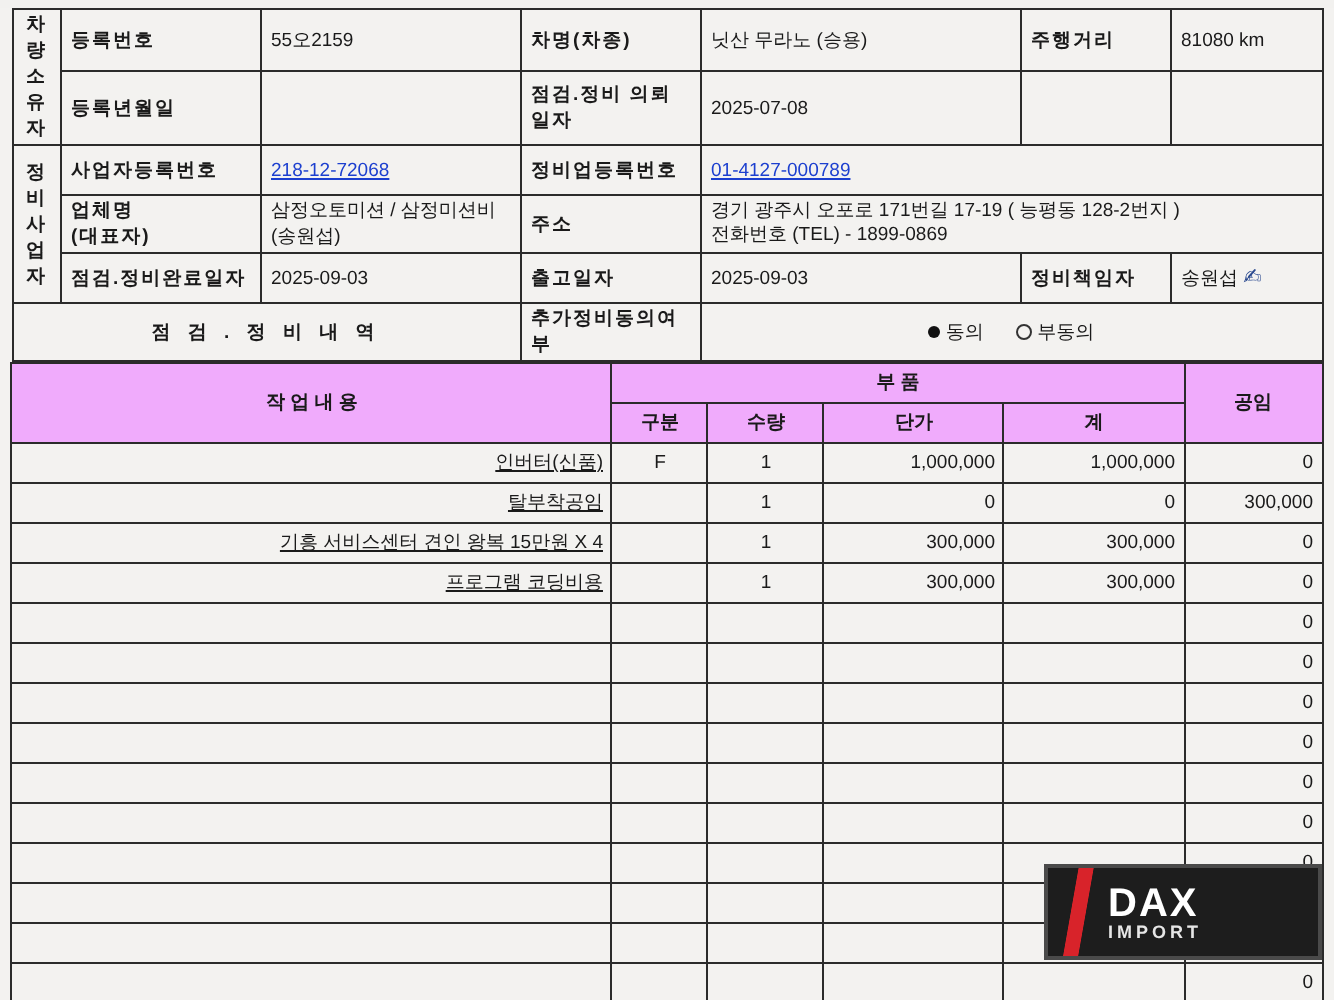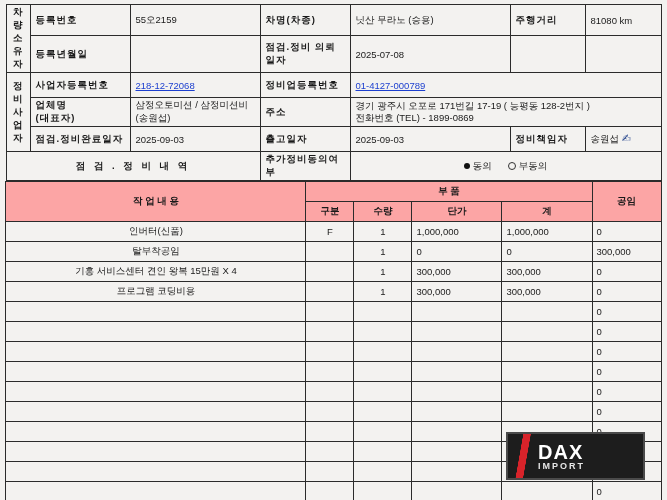--- a/index.html
+++ b/index.html
@@ -59,29 +59,29 @@
     width:655px;margin:0 auto;
     table-layout:fixed;
   }
   .main td,.main th{
     border:1px solid #2b2b2b;
     height:19px;
     font-size:9.5px;
     padding:0 4px;
     background:#f3f2f0;
   }
-  .main th{font-weight:bold;text-align:center;background:#fca5a5;}
+  .main th{font-weight:bold;text-align:center;background:#f0abfc;}
   .c{text-align:center;}
-  .r{}
-  .l{text-align:center;}
+  .r{text-align:right;}
+  .l{text-align:right;text-decoration:underline;}
 
   
   .logo{
     position:absolute;
-    right:22px;bottom:24px;
+    right:6px;bottom:24px;
     width:135px;height:44px;
     background:#1d1d1d;
     border:2px solid #4a4a4a;
     display:flex;align-items:center;
     overflow:hidden;
   }
   .logo .slash{
     width:30px;height:100%;
     background:linear-gradient(100deg,#1d1d1d 40%,#d8232a 41%,#d8232a 60%,#1d1d1d 61%);
   }

